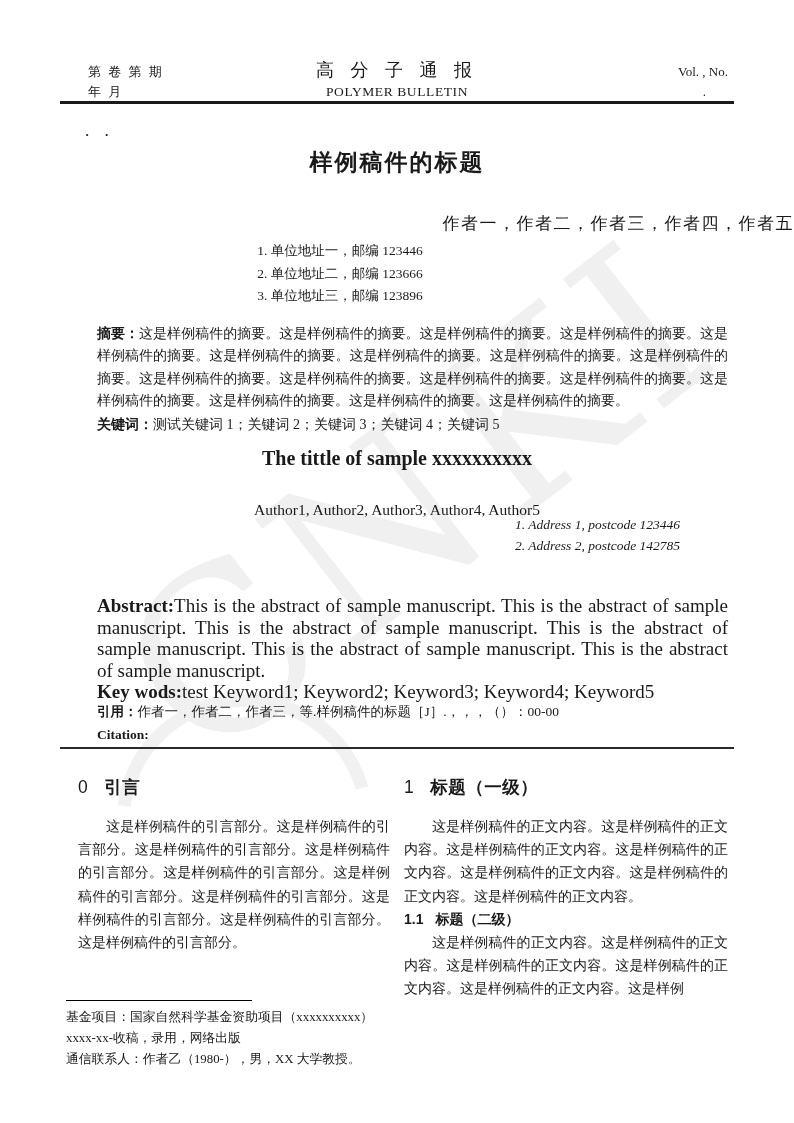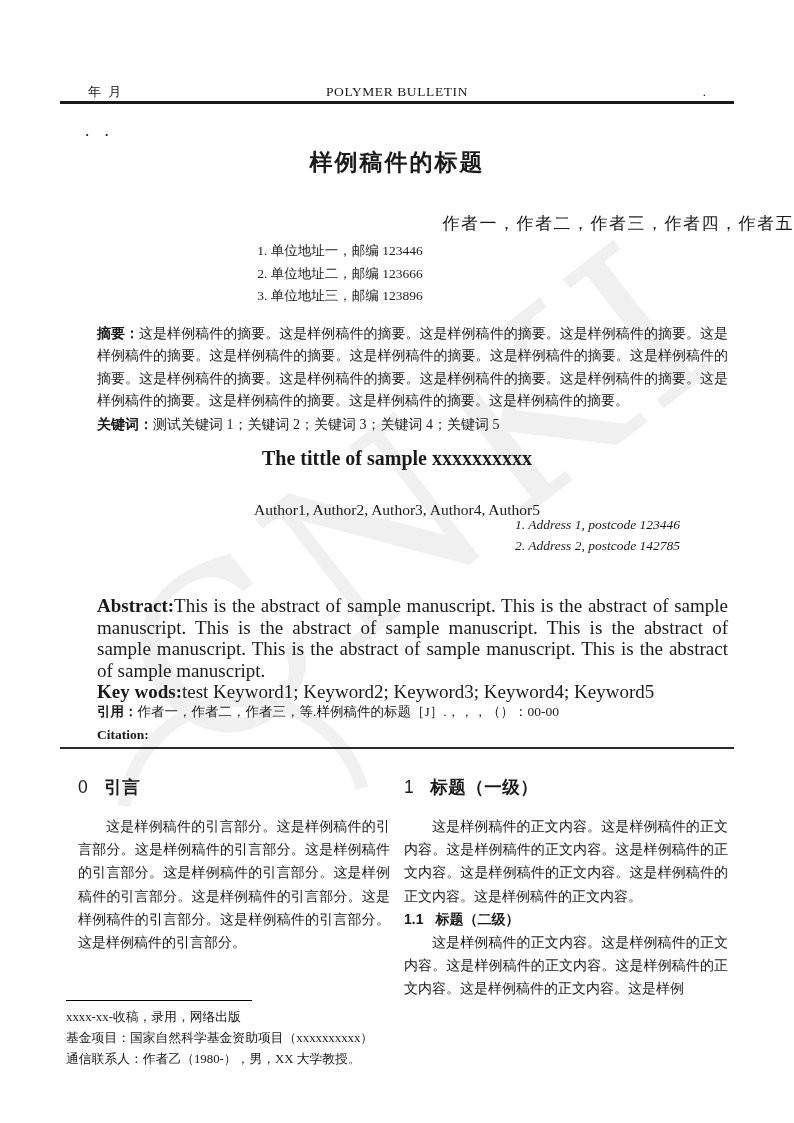--- a/index.html
+++ b/index.html
@@ -70,20 +70,25 @@
 </head>
 <body>
 
 <div id="page">
 
   <div class="wm-text">CNKI</div>
   <svg class="wm-ring" width="260" height="140" viewBox="0 0 260 140">
     <path d="M 6 118 A 122 122 0 0 1 244 100" fill="none" stroke="#f1f1f1" stroke-width="13"></path>
   </svg>
 
+  <div class="layer hdr-row hdr-row1">
+    <span class="hdr-left">第 卷 第 期</span>
+    <span class="hdr-center journal-cn">高 分 子 通 报</span>
+    <span class="hdr-right">Vol. , No.</span>
+  </div>
   <div class="layer hdr-row hdr-row2">
     <span class="hdr-left">年 月</span>
     <span class="hdr-center journal-en">POLYMER BULLETIN</span>
     <span class="hdr-right hdr-dot">.</span>
   </div>
   <div class="layer hdr-rule"></div>
 
   <div class="layer page-marker">· ·</div>
 
   <h1 class="layer cn-title">样例稿件的标题</h1>
@@ -125,18 +130,18 @@
     <div class="col col-right">
       <div class="sec-h1"><span class="sec-num">1</span><span>标题（一级）</span></div>
       <p class="body-para">这是样例稿件的正文内容。这是样例稿件的正文内容。这是样例稿件的正文内容。这是样例稿件的正文内容。这是样例稿件的正文内容。这是样例稿件的正文内容。这是样例稿件的正文内容。</p>
       <div class="sec-h2"><span class="sec-num">1.1</span><span>标题（二级）</span></div>
       <p class="body-para">这是样例稿件的正文内容。这是样例稿件的正文内容。这是样例稿件的正文内容。这是样例稿件的正文内容。这是样例稿件的正文内容。这是样例</p>
     </div>
   </div>
 
   <div class="layer fn-rule"></div>
   <div class="layer footnotes">
+    <div>基金项目：国家自然科学基金资助项目（xxxxxxxxxx）</div>
     <div>xxxx-xx-收稿，录用，网络出版</div>
-    <div>基金项目：国家自然科学基金资助项目（xxxxxxxxxx）</div>
     <div>通信联系人：作者乙（1980-），男，XX 大学教授。</div>
   </div>
 
 </div>
 
 </body></html>

